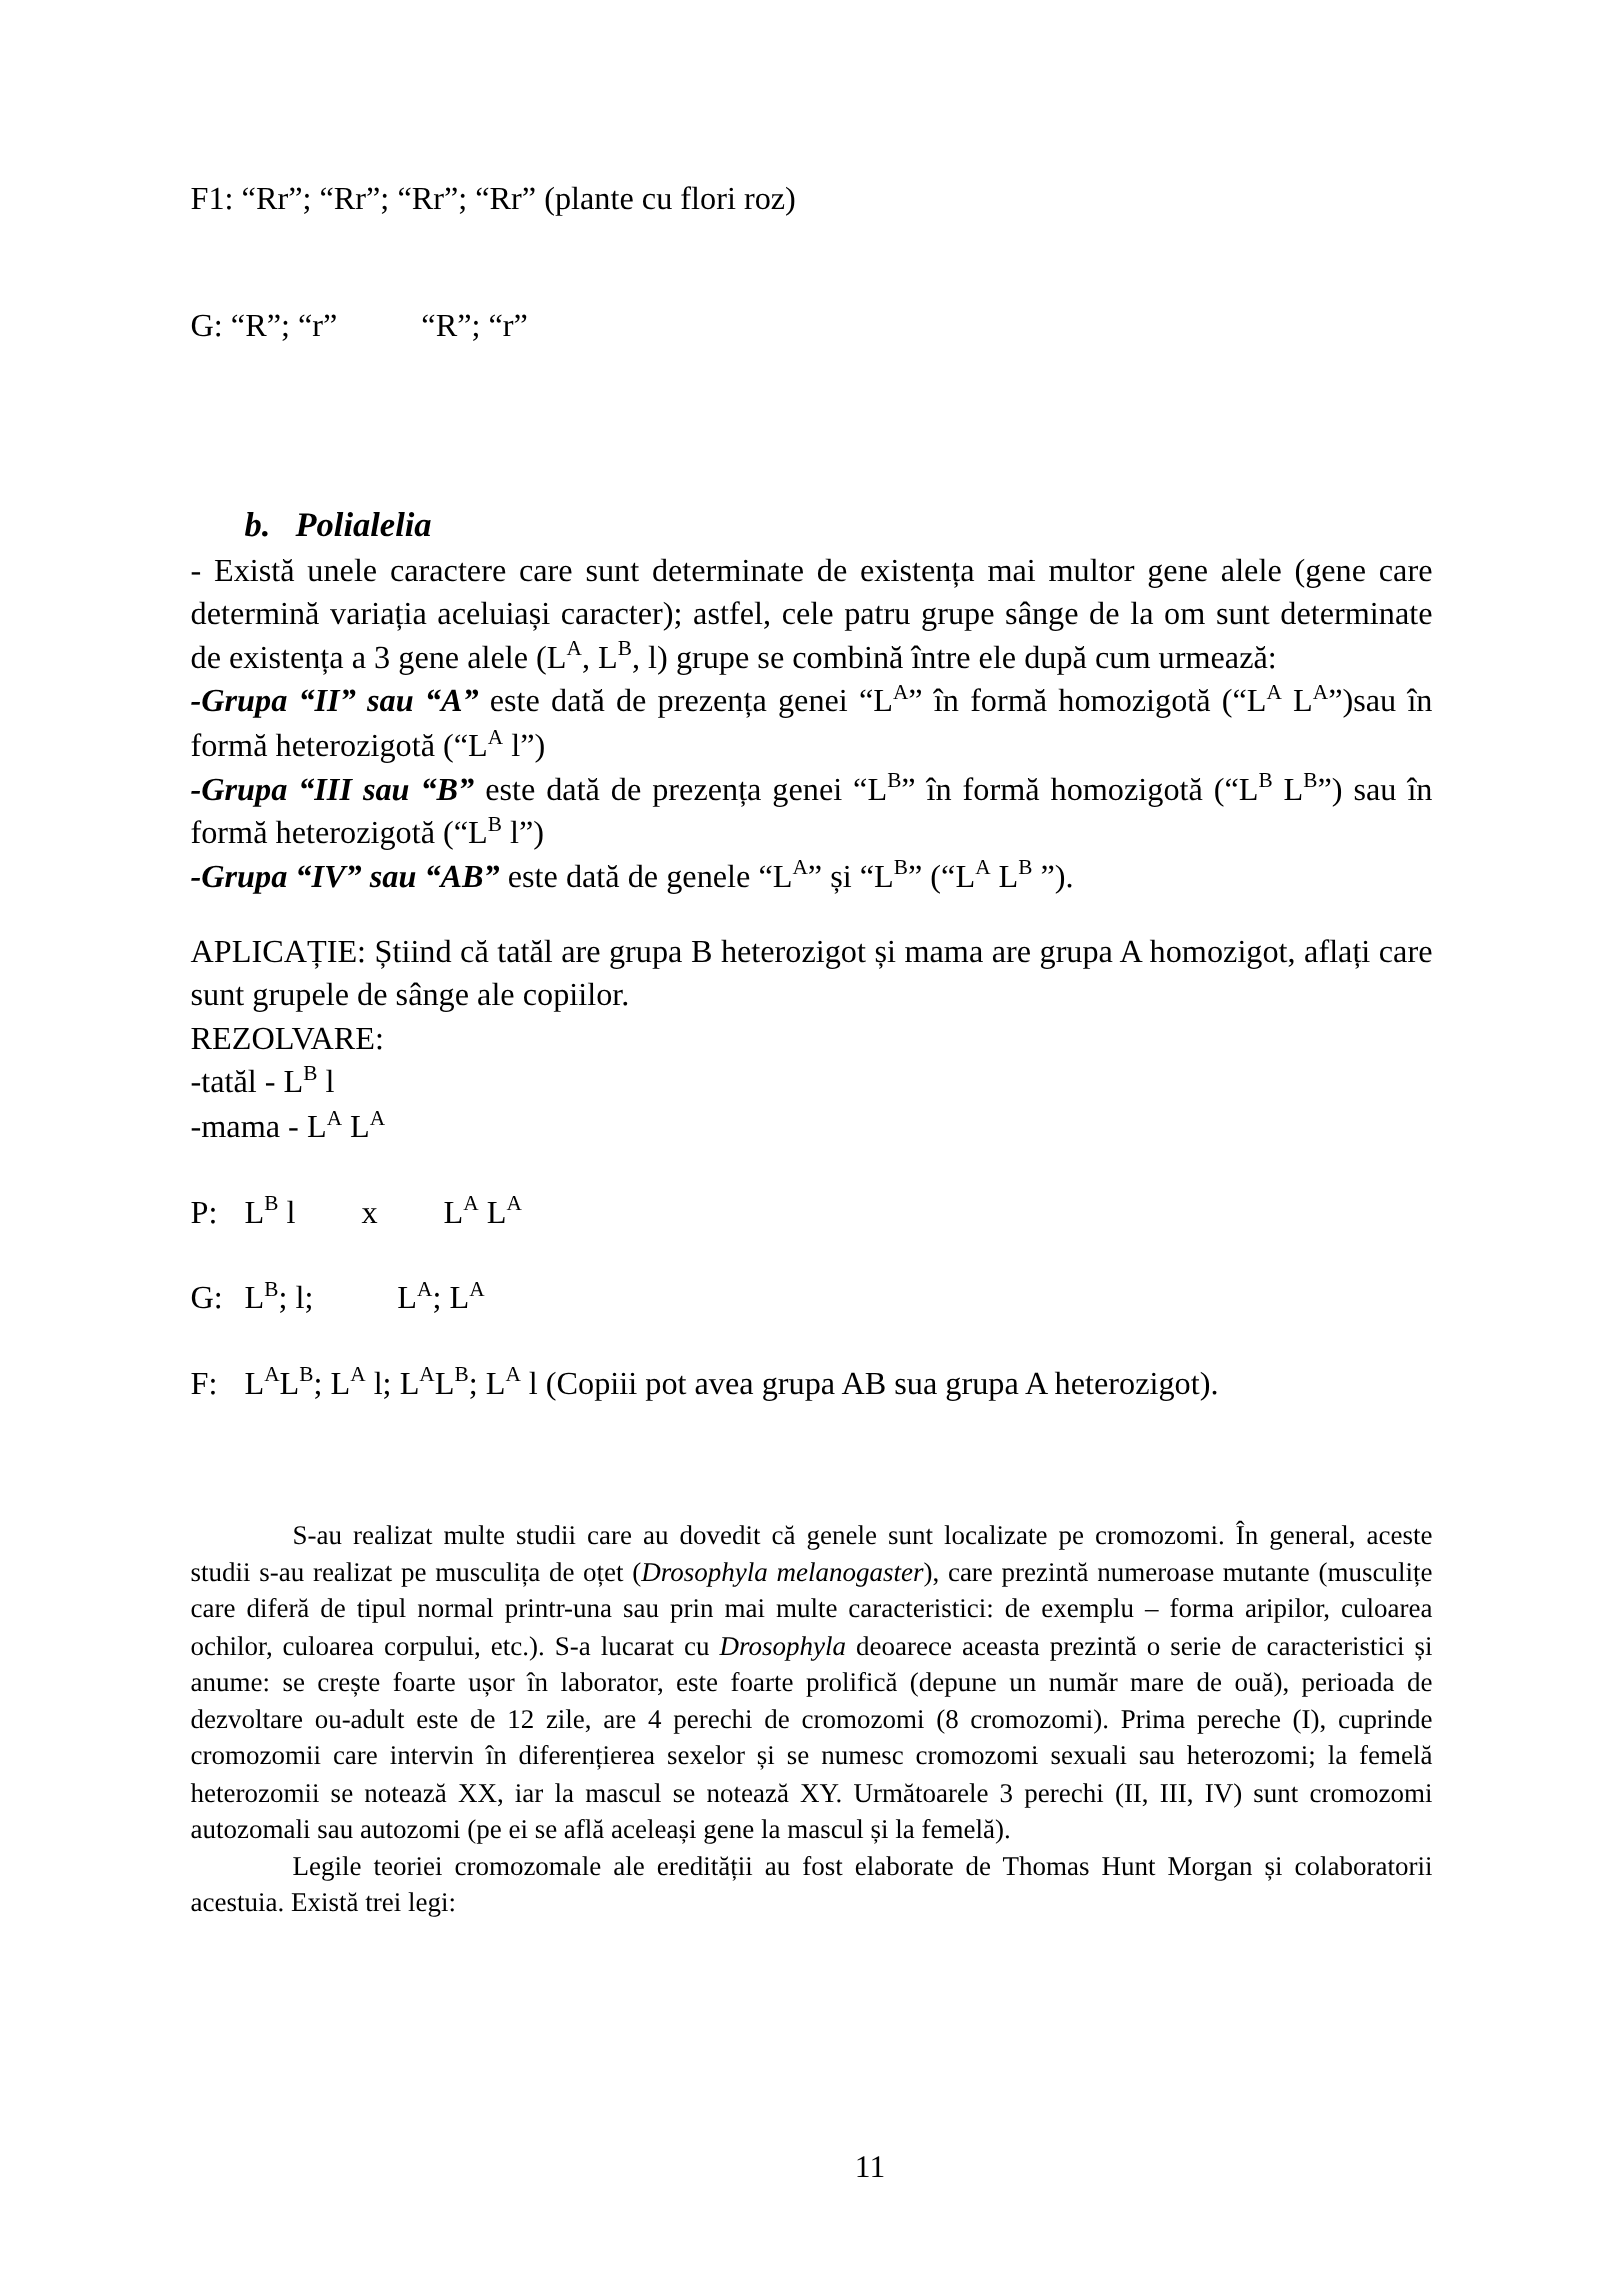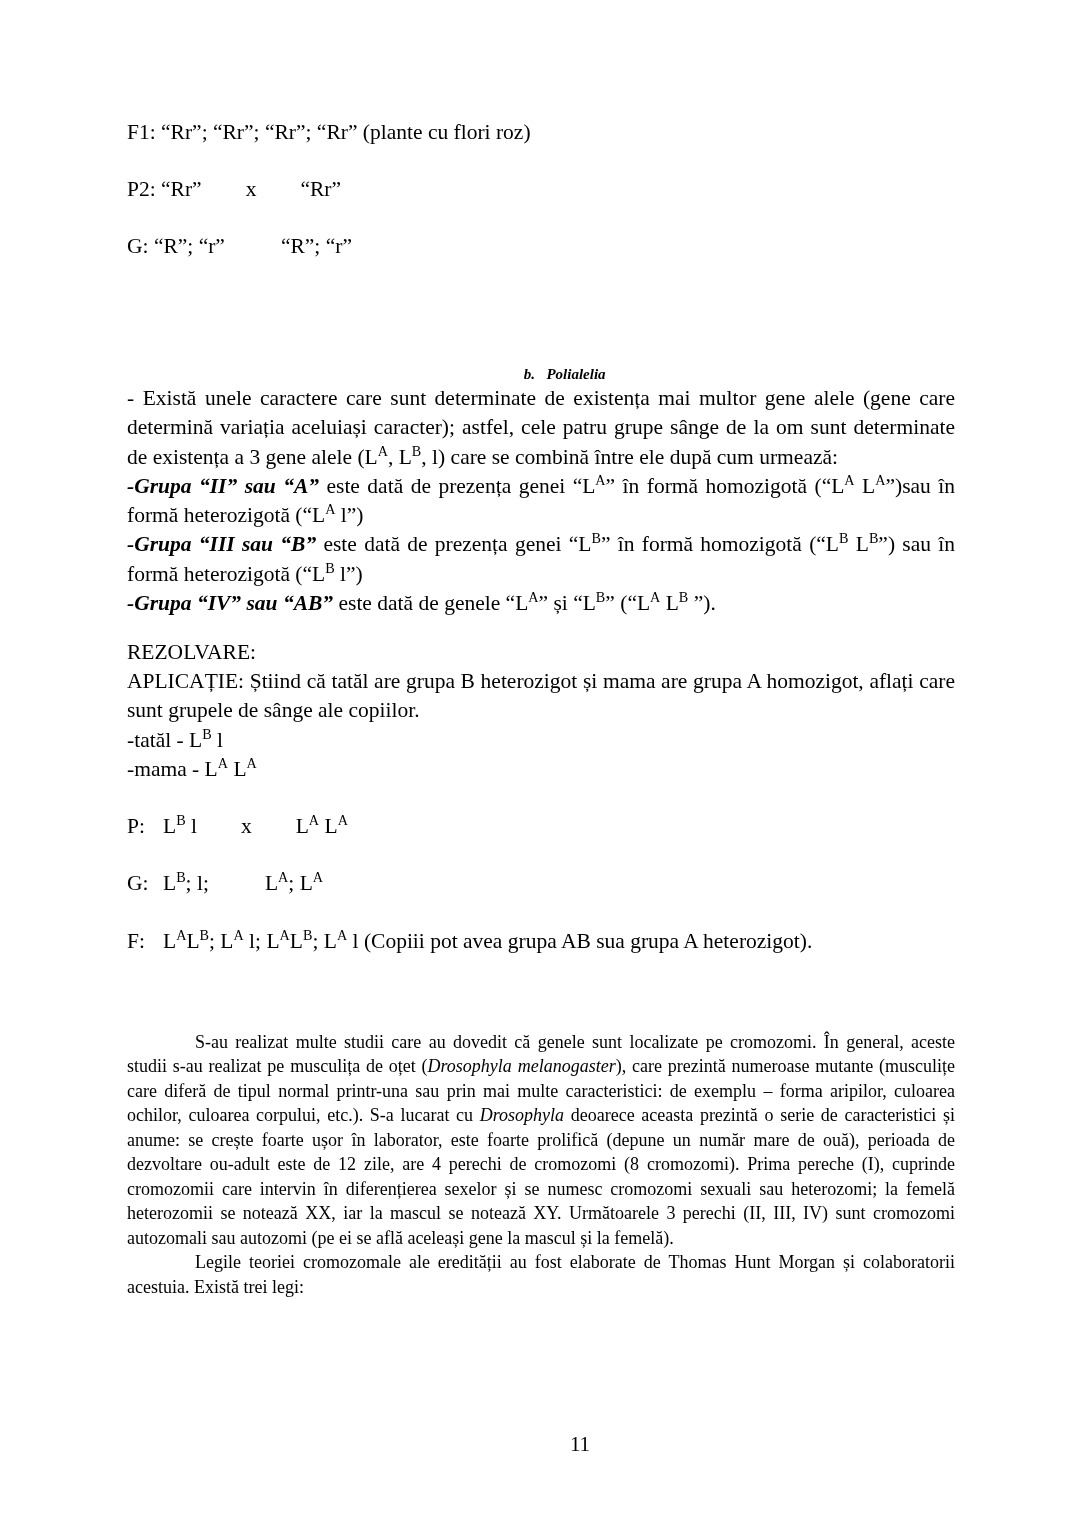--- a/index.html
+++ b/index.html
@@ -43,23 +43,22 @@
   .bi { font-weight: bold; font-style: italic; }
   sup {
     font-size: 0.66em;
     vertical-align: super;
     line-height: 0;
   }
   .indent-b {
     padding-left: 36px;
     font-weight: bold;
     font-style: italic;
-    font-size: 15px;
+    font-size: 23px;
     line-height: 1.36;
-    text-align: center;
   }
   .indent-b .lbl { display: inline-block; width: 34px; }
   .para {
     font-size: 18px;
     line-height: 1.36;
     text-align: justify;
     text-indent: 68px;
     margin: 0;
   }
   .sp-x { display: inline-block; width: 44px; }
@@ -86,50 +85,47 @@
 <body>
 
 <div class="page">
   <div class="content">
 
     <div>
       <p class="ln nojust">F1: “Rr”; “Rr”; “Rr”; “Rr” (plante cu flori roz)</p>
     </div>
     <div class="gap-cross"></div>
 
-    <div class="ln nojust">
-      <span>P2: “Rr”</span><span class="sp-x"></span><span>x</span><span class="sp-x"></span><span>“Rr”</span>
-    </div>
     <div class="gap-cross"></div>
 
     <div class="ln nojust">
       <span>G: “R”; “r”</span><span class="sp-g"></span><span>“R”; “r”</span>
     </div>
     <div class="gap-cross"></div>
 
 
     <div class="gap-block"></div>
 
     <div class="indent-b">
       <span class="lbl">b.</span><span>Polialelia</span>
     </div>
 
-    <p class="ln"><span>- Există unele caractere care sunt determinate de existența mai multor gene alele (gene care determină variația aceluiași caracter); astfel, cele patru grupe sânge de la om sunt determinate de existența a 3 gene alele (L</span><sup>A</sup><span>, L</span><sup>B</sup><span>, l) care se combină între ele după cum urmează:</span></p>
+    <p class="ln"><span>- Există unele caractere care sunt determinate de existența mai multor gene alele (gene care determină variația aceluiași caracter); astfel, cele patru grupe sânge de la om sunt determinate de existența a 3 gene alele (L</span><sup>A</sup><span>, L</span><sup>B</sup><span>, l) grupe se combină între ele după cum urmează:</span></p>
 
 
     <p class="ln"><span class="bi">-Grupa “II” sau “A”</span><span> este dată de prezența genei “L</span><sup>A</sup><span>” în formă homozigotă (“L</span><sup>A</sup><span> L</span><sup>A</sup><span>”)sau în formă heterozigotă (“L</span><sup>A</sup><span> l”)</span></p>
 
     <p class="ln"><span class="bi">-Grupa “III sau “B”</span><span> este dată de prezența genei “L</span><sup>B</sup><span>” în formă homozigotă (“L</span><sup>B</sup><span> L</span><sup>B</sup><span>”) sau în formă heterozigotă (“L</span><sup>B</sup><span> l”)</span></p>
 
     <p class="ln nojust"><span class="bi">-Grupa “IV” sau “AB”</span><span> este dată de genele “L</span><sup>A</sup><span>” și “L</span><sup>B</sup><span>” (“L</span><sup>A</sup><span> L</span><sup>B</sup><span> ”).</span></p>
 
     <div class="gap-small"></div>
 
+    <p class="ln">APLICAȚIE: Știind că tatăl are grupa B heterozigot și mama are grupa A homozigot, aflați care sunt grupele de sânge ale copiilor.</p>
     <p class="ln nojust">REZOLVARE:</p>
-    <p class="ln">APLICAȚIE: Știind că tatăl are grupa B heterozigot și mama are grupa A homozigot, aflați care sunt grupele de sânge ale copiilor.</p>
     <p class="ln nojust"><span>-tatăl - L</span><sup>B</sup><span> l</span></p>
     <p class="ln nojust"><span>-mama - L</span><sup>A</sup><span> L</span><sup>A</sup></p>
 
     <div class="gap-cross"></div>
 
     <div class="ln nojust">
       <span class="sp-lbl">P:</span><span>L</span><sup>B</sup><span> l</span><span class="sp-x"></span><span>x</span><span class="sp-x"></span><span>L</span><sup>A</sup><span> L</span><sup>A</sup>
     </div>
     <div class="gap-cross"></div>
 

